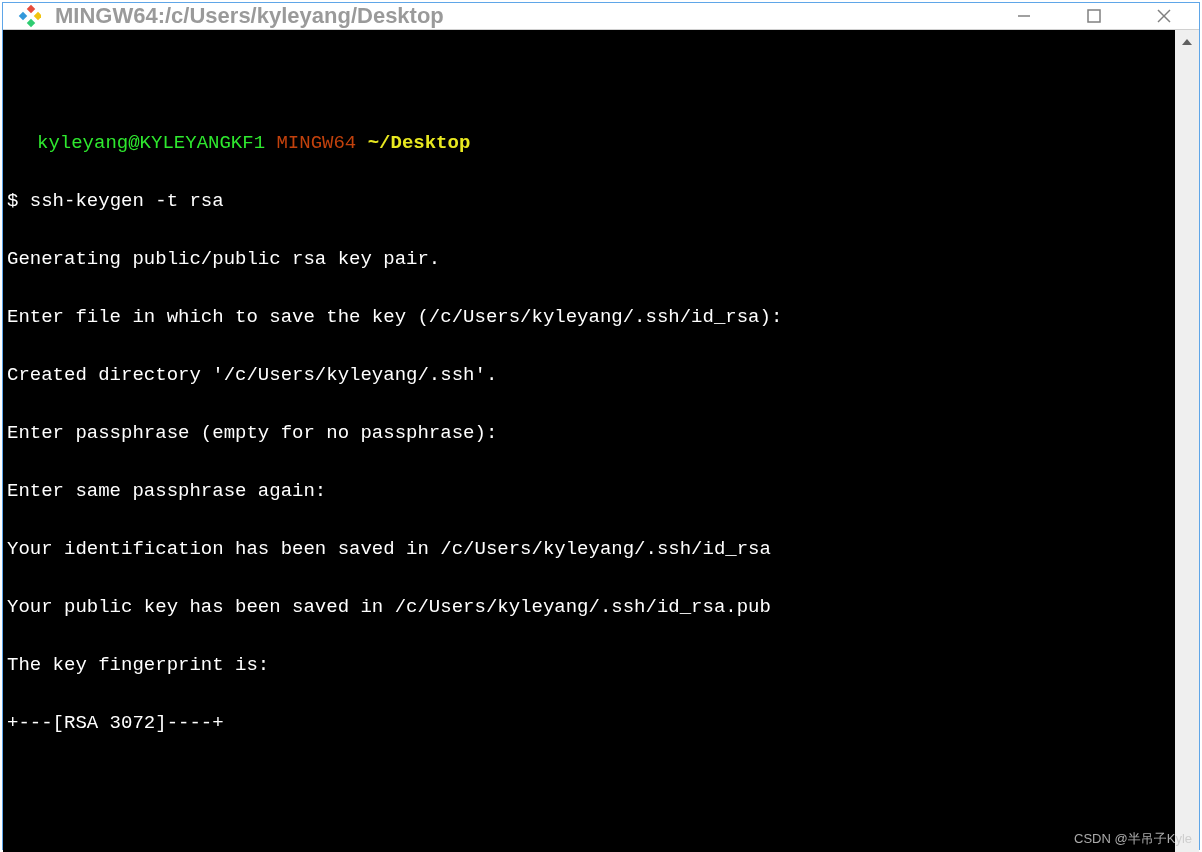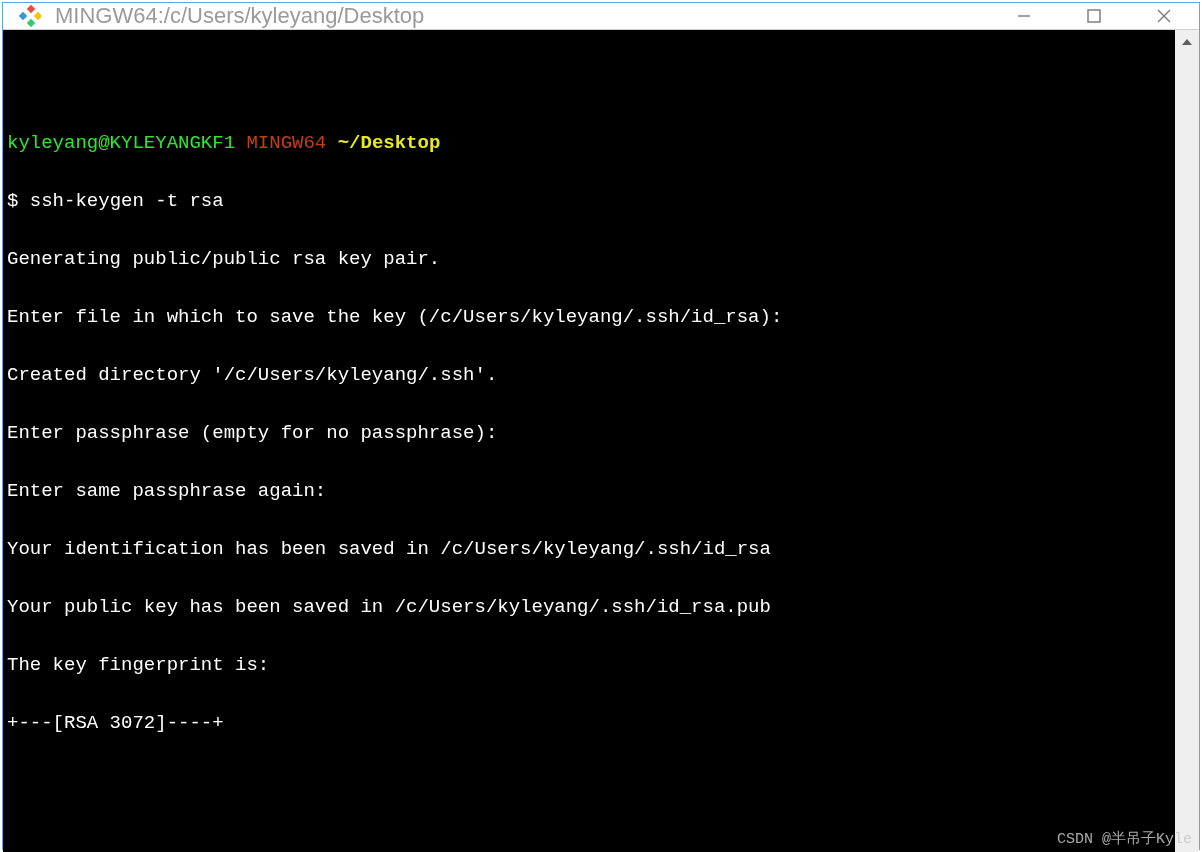--- a/index.html
+++ b/index.html
@@ -29,21 +29,21 @@
     }
     .titlebar-icon {
       width: 24px; height: 24px;
       margin-right: 14px;
       display: flex; align-items: center; justify-content: center;
     }
     .titlebar-title {
       flex: 1;
       font-size: 22px;
       color: #9a9a9a;
-      font-weight: 400;
+      font-weight: 700;
     }
     .win-controls {
       display: flex;
       height: 100%;
     }
     .win-btn {
       width: 70px;
       display: flex;
       align-items: center;
       justify-content: center;
@@ -74,31 +74,31 @@
     }
     .scroll-arrow {
       height: 24px;
       display: flex;
       align-items: center;
       justify-content: center;
       color: #606060;
       font-size: 12px;
     }
     .scroll-track { flex: 1; }
-    .c-green { color: #2ee82e; }
+    .c-green { color: #2ee82e; margin-left: 30px; }
     .c-magenta { color: #c2410c; }
     .c-yellow { color: #e8e820; font-weight: bold; }
     .c-white { color: #ffffff; }
     .watermark {
       position: absolute;
       right: 10px;
       bottom: 4px;
-      font-size: 15px;
+      font-size: 13px;
       color: rgba(200,200,200,0.85);
-      font-family: Liberation Mono, monospace;
+      font-family: Liberation Sans, sans-serif;
       pointer-events: none;
     }
   </style>
 </head>
 <body>
 
 <div class="window">
 
   <div class="titlebar">
     <div class="titlebar-icon">

